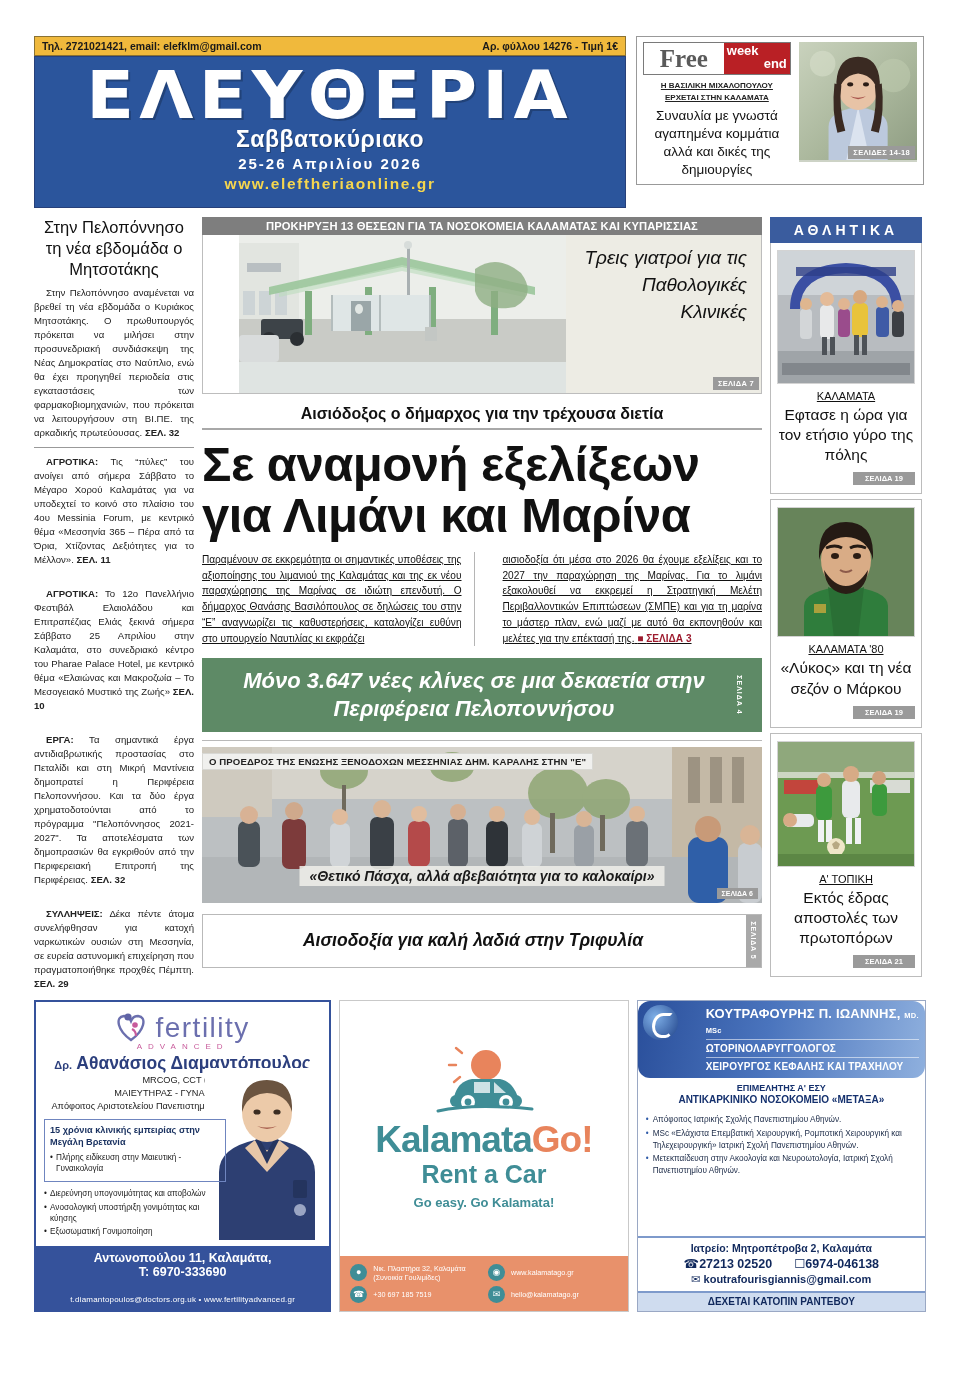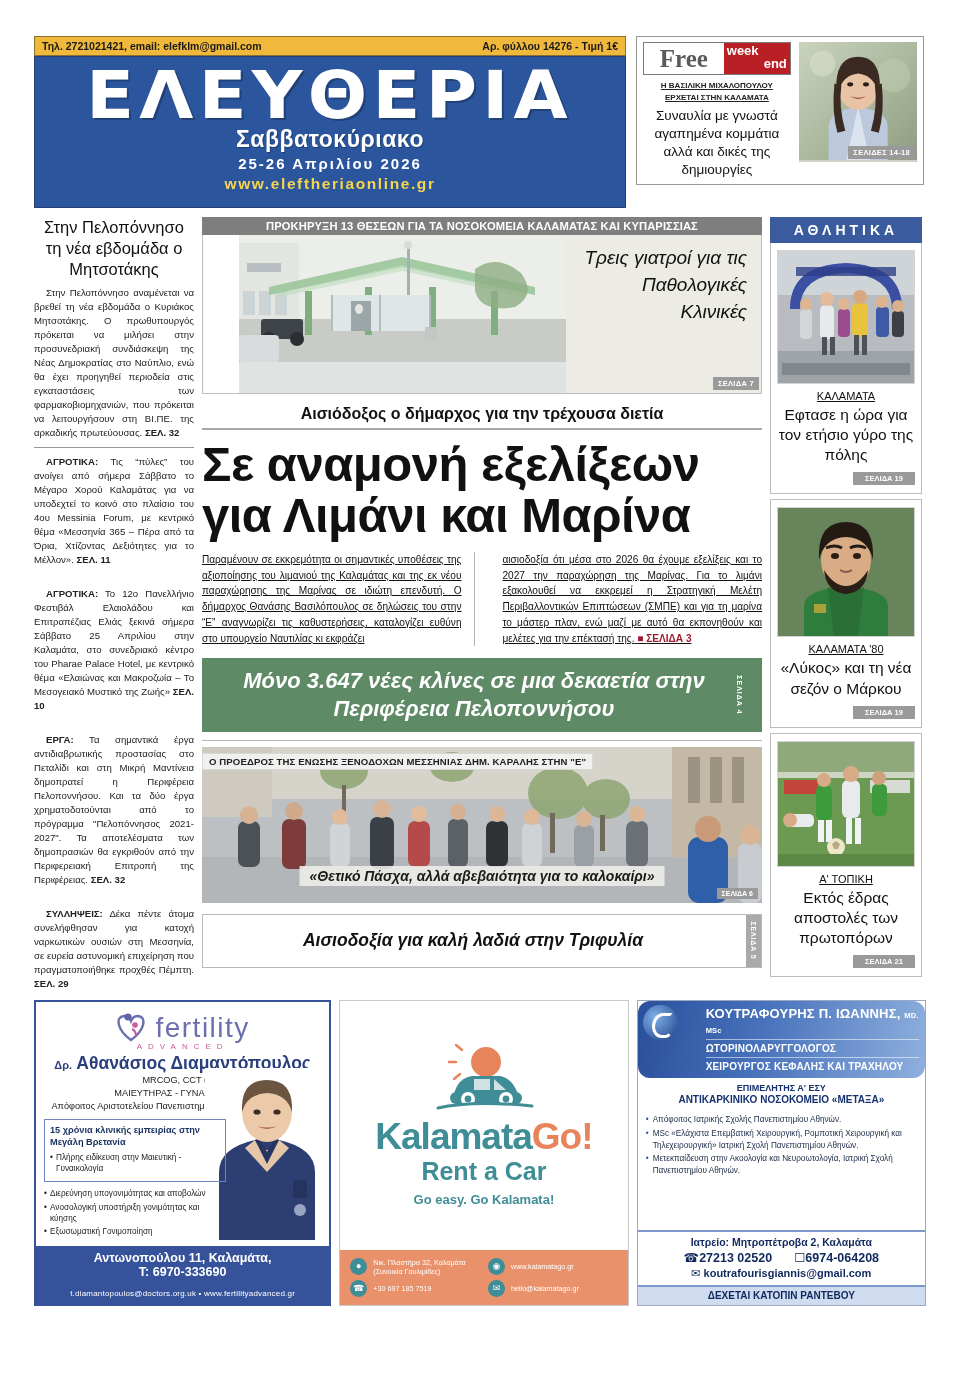--- a/index.html
+++ b/index.html
@@ -163,21 +163,21 @@
   .fert-list { width: 182px; font-size: 8.2px; line-height: 1.42; color: #1c1c1c; position: relative; z-index: 2; }
   .fert-box { border: 1px solid #6f85bf; padding: 4px 5px 5px 5px; }
   .fert-box b { font-size: 9.2px; color: #18305f; display: block; line-height: 1.35; margin-bottom: 2px; }
   .fert-ul { margin: 3px 0 0 0; padding: 0; list-style: none; }
   .fert-ul li { margin-bottom: 2px; padding-left: 6px; position: relative; line-height: 1.38; }
   .fert-ul li:before { content: "•"; position: absolute; left: 0; }
   .fert-doc { position: absolute; right: 0; bottom: 0; width: 124px; height: 172px; overflow: hidden; }
   .fert-foot { background: #35529b; color: #fff; text-align: center; padding: 5px 4px 6px 4px; margin-top: 6px; }
   .fert-foot .f1 { font-size: 12.5px; font-weight: bold; }
   .fert-foot .f2 { font-size: 12.5px; font-weight: bold; }
-  .fert-foot .f3 { font-size: 8px; margin-top: 10px; letter-spacing: .2px; }
+  .fert-foot .f3 { font-size: 8px; margin-top: 16px; letter-spacing: .2px; }
 
   
   .ad-kgo { width: 296px; border: 1px solid #c9c9c9; background: #fff; display: flex; flex-direction: column; }
   .kgo-main { flex: 1; display: flex; flex-direction: column; align-items: center; justify-content: center; padding-top: 14px; }
   .kgo-art { width: 120px; height: 74px; position: relative; margin-bottom: 2px; }
   .kgo-name { font-size: 37px; font-weight: bold; letter-spacing: -1px; line-height: 1; }
   .kgo-name .a { color: #3f8d96; }
   .kgo-name .b { color: #e8845c; }
   .kgo-rent { font-size: 25px; font-weight: bold; color: #3f8d96; margin-top: 2px; }
   .kgo-tag { font-size: 13px; font-weight: bold; color: #3f8d96; margin-top: 6px; margin-bottom: 16px; }
@@ -707,20 +707,20 @@
         <ul>
           <li>Απόφοιτος Ιατρικής Σχολής Πανεπιστημίου Αθηνών.</li>
           <li>MSc «Ελάχιστα Επεμβατική Χειρουργική, Ρομποτική Χειρουργική και Τηλεχειρουργική» Ιατρική Σχολή Πανεπιστημίου Αθηνών.</li>
           <li>Μετεκπαίδευση στην Ακοολογία και Νευροωτολογία, Ιατρική Σχολή Πανεπιστημίου Αθηνών.</li>
         </ul>
       </div>
       <div class="doc-contact">
         <div class="c1">Ιατρείο: Μητροπέτροβα 2, Καλαμάτα</div>
         <div class="c2">
           <span>☎<span>27213 02520</span></span>
-          <span>☐<span>6974-064208</span></span>
+          <span>☐<span>6974-046138</span></span>
         </div>
         <div class="c3">✉&nbsp;<span>koutrafourisgiannis@gmail.com</span></div>
       </div>
       <div class="doc-foot">ΔΕΧΕΤΑΙ ΚΑΤΟΠΙΝ ΡΑΝΤΕΒΟΥ</div>
     </div>
   </div>
 </div>
 
 </body></html>

